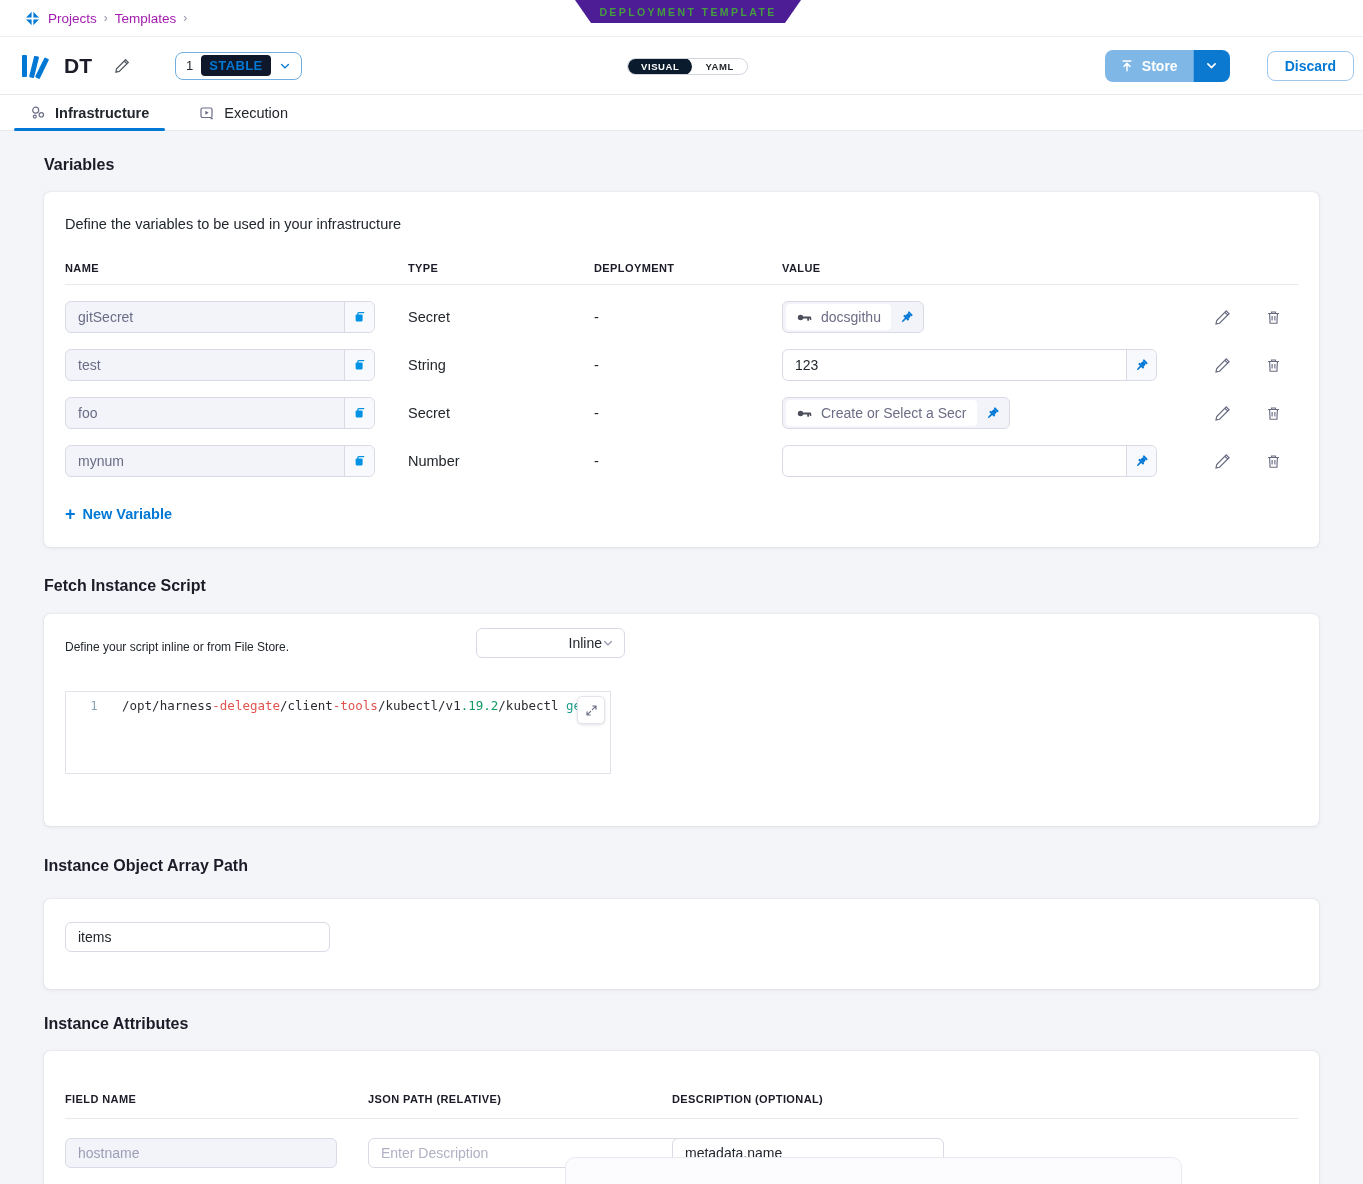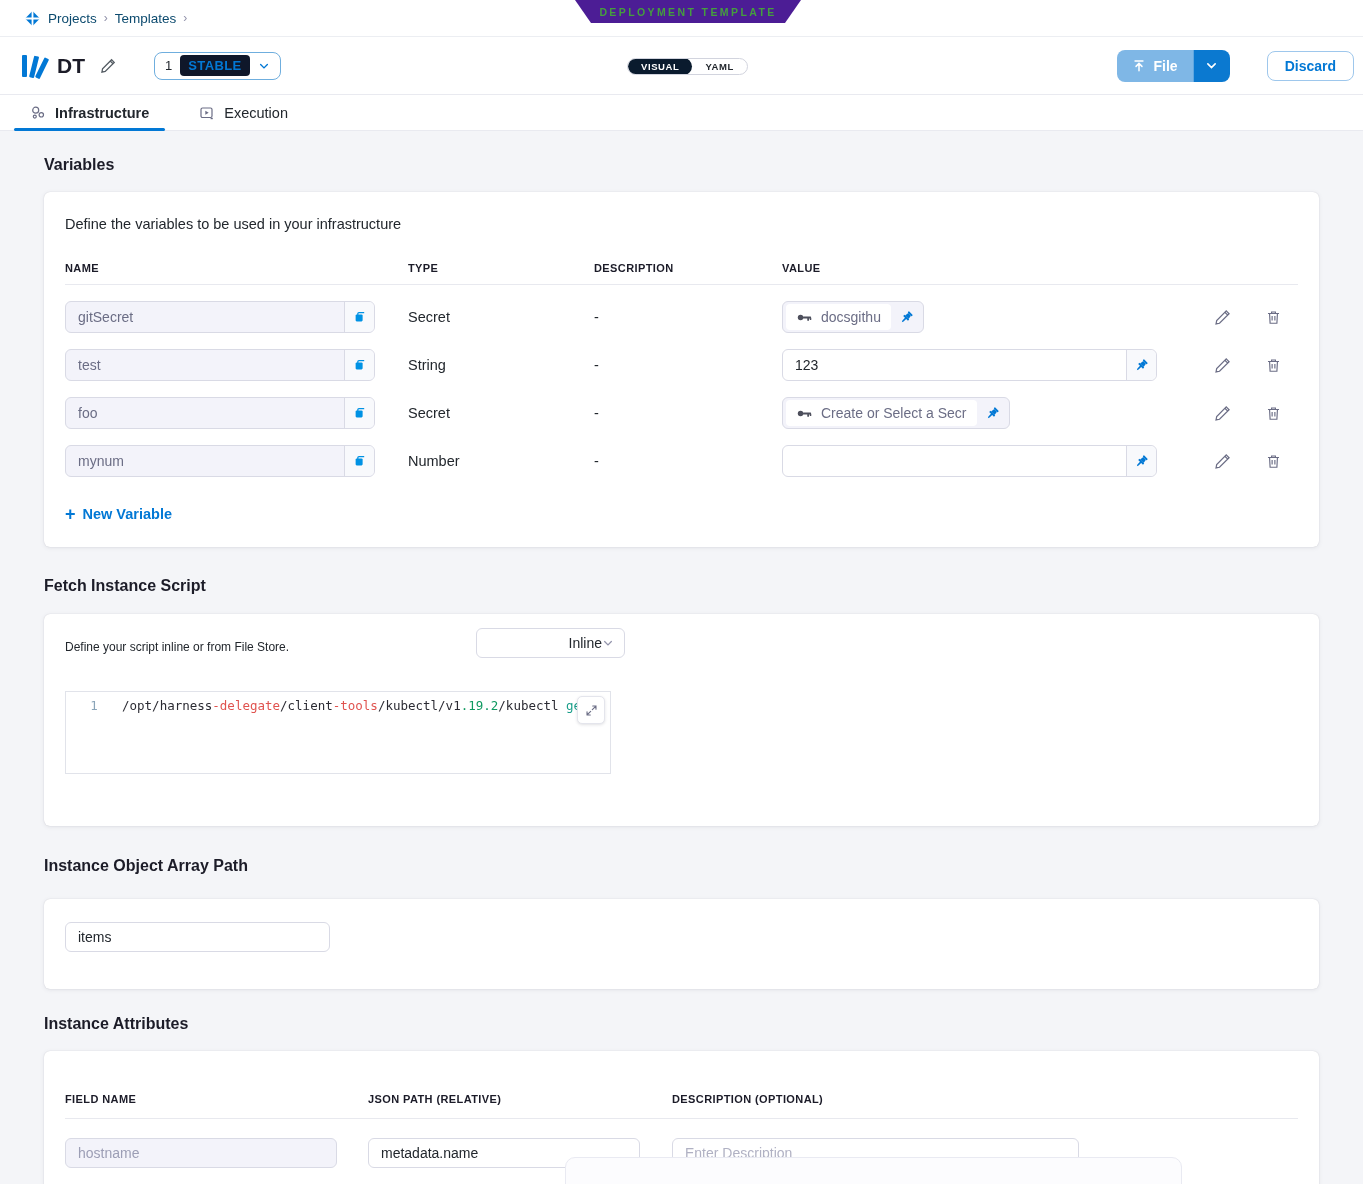--- a/index.html
+++ b/index.html
@@ -5,30 +5,30 @@
   * { margin:0; padding:0; box-sizing:border-box; }
   html,body { width:1363px; height:1184px; overflow:hidden; }
   body {
     font-family:"Liberation Sans", sans-serif;
     background:#f4f5f8; color:#22272d; position:relative; font-size:14px;
   }
   
   .topbar { position:absolute; top:0; left:0; right:0; height:37px; background:#fff;
             border-bottom:1px solid #eceef2; display:flex; align-items:center; padding:0 24px; z-index:5; }
   .crumbs { display:flex; align-items:center; gap:7px; font-size:13.5px; }
-  .crumb-link { color:#0c4a6e; cursor:pointer; }
+  .crumb-link { color:#a21caf; cursor:pointer; }
   .crumb-sep { color:#9293ab; font-size:12px; }
   .ribbon { position:absolute; left:575px; top:0; width:226px; height:23px; background:#4c1d95;
             clip-path:polygon(0 0,100% 0,calc(100% - 16px) 100%,16px 100%);
             display:flex; align-items:center; justify-content:center;
             color:#459e3e; font-size:10.5px; font-weight:700; letter-spacing:2.4px; z-index:6; }
   
   .header { position:absolute; top:37px; left:0; right:0; height:58px; background:#fff;
             border-bottom:1px solid #e9eaf0; display:flex; align-items:center; padding:0 9px 0 20px; z-index:4; }
-  .hdr-left { display:flex; align-items:center; gap:11px; }
+  .hdr-left { display:flex; align-items:center; gap:18px; }
   .lib-icon { width:26px; height:24px; position:relative; }
   .lib-icon i { position:absolute; bottom:1px; width:4.5px; height:22px; background:#0278d5; border-radius:1px; display:block; }
   .lib-icon i:nth-child(1){ left:2px; }
   .lib-icon i:nth-child(2){ left:9px; transform:rotate(14deg); transform-origin:bottom left; }
   .lib-icon i:nth-child(3){ left:15px; transform:rotate(26deg); transform-origin:bottom left; }
   .title { font-size:21px; font-weight:700; color:#1c1c28; }
   .icon-btn { background:none; border:none; cursor:pointer; color:#535b62; display:flex; align-items:center; padding:4px; }
   .version-box { margin-left:22px; height:28px; border:1px solid #6faede; border-radius:8px; background:#fff;
                  display:flex; align-items:center; gap:8px; padding:0 10px; cursor:pointer; }
   .version-num { font-size:13px; color:#22272d; }
@@ -185,21 +185,21 @@
   </div>
 
   <div class="hdr-right">
     <div class="save-split">
       <button class="save-main">
         <span>
           <svg width="14" height="14" viewBox="0 0 16 16" fill="none" stroke="#fff" stroke-width="1.7" stroke-linecap="round">
               <path d="M3.5 2.2h9M8 13.5V5.4M4.6 8.4L8 5l3.4 3.4"></path>
             </svg>
         </span>
-        <span>File</span>
+        <span>Store</span>
       </button>
       <button class="save-caret">
         <span>
           <svg width="13" height="13" viewBox="0 0 16 16" fill="none" stroke="#fff" stroke-width="2" stroke-linecap="round">
               <path d="M3.5 6l4.5 4.5L12.5 6"></path>
             </svg>
         </span>
       </button>
     </div>
     <button class="discard-btn">Discard</button>
@@ -232,21 +232,21 @@
 <div class="main">
 
   <div class="section-h h-variables">Variables</div>
 
   <div class="card card-vars">
     <div class="vars-desc">Define the variables to be used in your infrastructure</div>
 
     <div class="grid-row vars-head">
       <span class="col-h">NAME</span>
       <span class="col-h">TYPE</span>
-      <span class="col-h">DESCRIPTION</span>
+      <span class="col-h">DEPLOYMENT</span>
       <span class="col-h">VALUE</span>
       <span></span>
     </div>
 
     
     <div class="grid-row var-row">
       <div>
           <div class="name-wrap">
         <input class="name-input" readonly="" value="gitSecret" style="">
         <button class="copy-btn">
@@ -499,21 +499,21 @@
   <div class="section-h h-attrs">Instance Attributes</div>
 
   <div class="card card-attrs">
     <div class="attr-grid attr-head">
       <span class="col-h">FIELD NAME</span>
       <span class="col-h">JSON PATH (RELATIVE)</span>
       <span class="col-h">DESCRIPTION (OPTIONAL)</span>
     </div>
     <div class="attr-grid attr-row">
       <div><input class="attr-input attr-disabled" readonly="" value="hostname" style=""></div>
+      <div><input class="attr-input attr-desc" placeholder="Enter Description" style=""></div>
       <div><input class="attr-input" value="metadata.name" style=""></div>
-      <div><input class="attr-input attr-desc" placeholder="Enter Description" style=""></div>
     </div>
 
   </div>
 
 </div>
 
 <div class="cutoff-panel"></div>
 
 </body></html>

